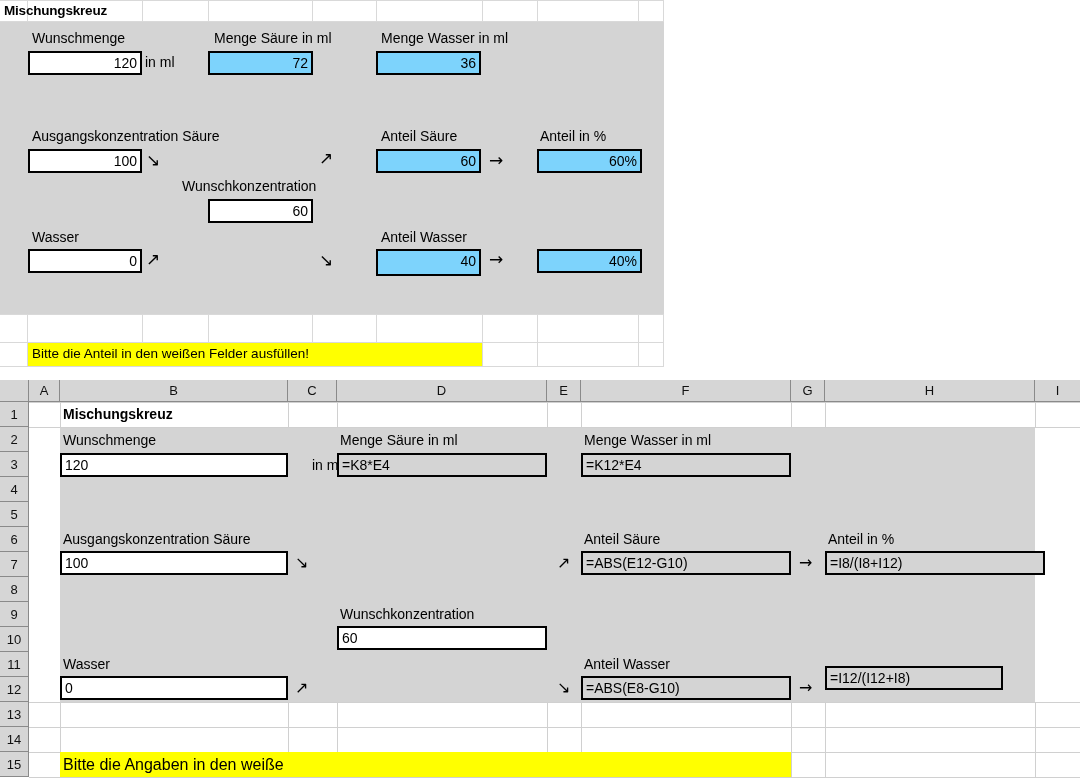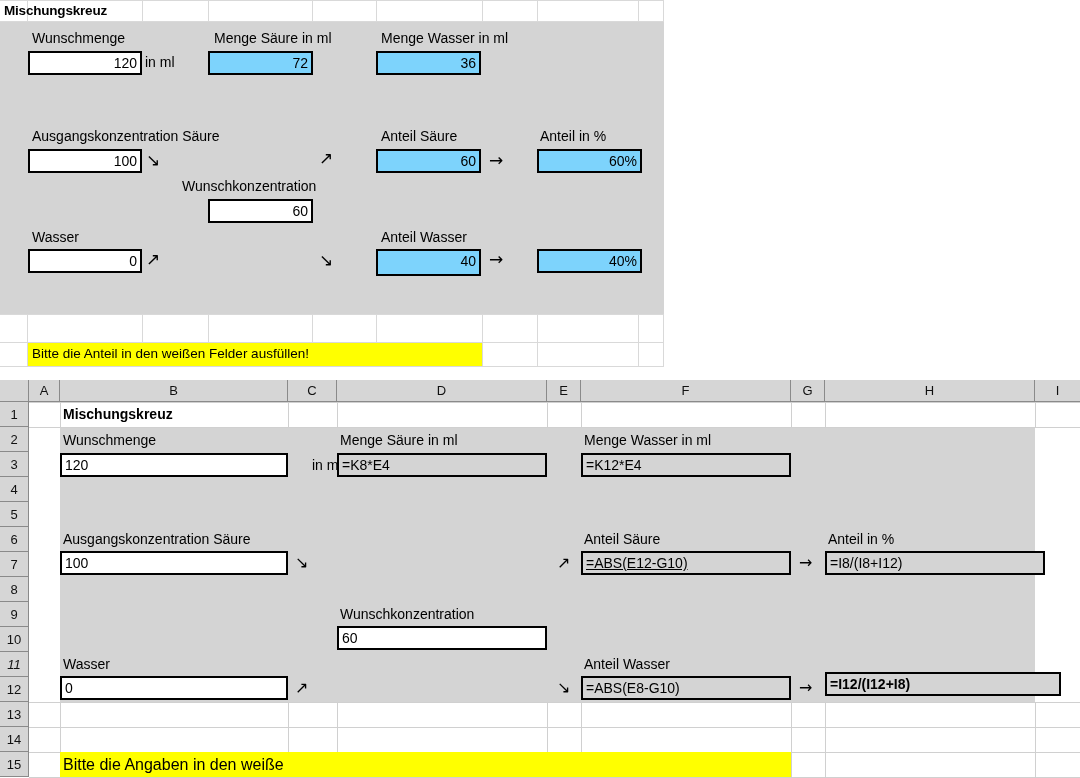--- a/index.html
+++ b/index.html
@@ -184,21 +184,21 @@
   <div class="rowh" style="top:22px;height:25px;line-height:25px;">1</div>
   <div class="rowh" style="top:47px;height:25px;line-height:25px;">2</div>
   <div class="rowh" style="top:72px;height:25px;line-height:25px;">3</div>
   <div class="rowh" style="top:97px;height:25px;line-height:25px;">4</div>
   <div class="rowh" style="top:122px;height:25px;line-height:25px;">5</div>
   <div class="rowh" style="top:147px;height:25px;line-height:25px;">6</div>
   <div class="rowh" style="top:172px;height:25px;line-height:25px;">7</div>
   <div class="rowh" style="top:197px;height:25px;line-height:25px;">8</div>
   <div class="rowh" style="top:222px;height:25px;line-height:25px;">9</div>
   <div class="rowh" style="top:247px;height:25px;line-height:25px;">10</div>
-  <div class="rowh" style="top:272px;height:25px;line-height:25px;font-style:italic;">11</div>
+  <div class="rowh" style="top:272px;height:25px;line-height:25px;">11</div>
   <div class="rowh" style="top:297px;height:25px;line-height:25px;">12</div>
   <div class="rowh" style="top:322px;height:25px;line-height:25px;">13</div>
   <div class="rowh" style="top:347px;height:25px;line-height:25px;">14</div>
   <div class="rowh" style="top:372px;height:25px;line-height:25px;">15</div>
 
   <div id="gridbody">
 
     <div id="sheet-gray" style="left:31px;top:25px;width:975px;height:275px;"></div>
 
     <div class="gl-h" style="left:0;top:0;width:1051px;"></div>
@@ -239,32 +239,32 @@
     <div class="sbox" style="left:308px;top:51px;width:210px;height:24px;">=K8*E4</div>
     <div class="sbox" style="left:552px;top:51px;width:210px;height:24px;">=K12*E4</div>
 
     <div class="scell" style="left:34px;top:128px;">Ausgangskonzentration Säure</div>
     <div class="scell" style="left:555px;top:128px;">Anteil Säure</div>
     <div class="scell" style="left:799px;top:128px;">Anteil in %</div>
 
     <div class="sbox white" style="left:31px;top:149px;width:228px;height:24px;">100</div>
     <div class="sarrow" style="left:266px;top:153px;">↘</div>
     <div class="sarrow" style="left:528px;top:153px;">↗</div>
-    <div class="sbox" style="left:552px;top:149px;width:210px;height:24px;text-decoration:underline;">=ABS(E12-G10)</div>
+    <div class="sbox" style="left:552px;top:149px;width:210px;height:24px;">=ABS(E12-G10)</div>
     <div class="sarrow" style="left:770px;top:153px;">→</div>
     <div class="sbox" style="left:796px;top:149px;width:220px;height:24px;">=I8/(I8+I12)</div>
 
     <div class="scell" style="left:311px;top:203px;">Wunschkonzentration</div>
     <div class="sbox white" style="left:308px;top:224px;width:210px;height:24px;">60</div>
 
     <div class="scell" style="left:34px;top:253px;">Wasser</div>
     <div class="scell" style="left:555px;top:253px;">Anteil Wasser</div>
 
     <div class="sbox white" style="left:31px;top:274px;width:228px;height:24px;">0</div>
     <div class="sarrow" style="left:266px;top:278px;">↗</div>
     <div class="sarrow" style="left:528px;top:278px;">↘</div>
     <div class="sbox" style="left:552px;top:274px;width:210px;height:24px;">=ABS(E8-G10)</div>
     <div class="sarrow" style="left:770px;top:278px;">→</div>
-    <div class="sbox" style="left:796px;top:270px;width:236px;height:24px;font-weight:bold;">=I12/(I12+I8)</div>
+    <div class="sbox" style="left:796px;top:264px;width:178px;height:24px;">=I12/(I12+I8)</div>
 
     <div class="scell" style="left:34px;top:354px;font-size:16px;">Bitte die Angaben in den weiße</div>
   </div>
 </div>
 
 </body></html>

